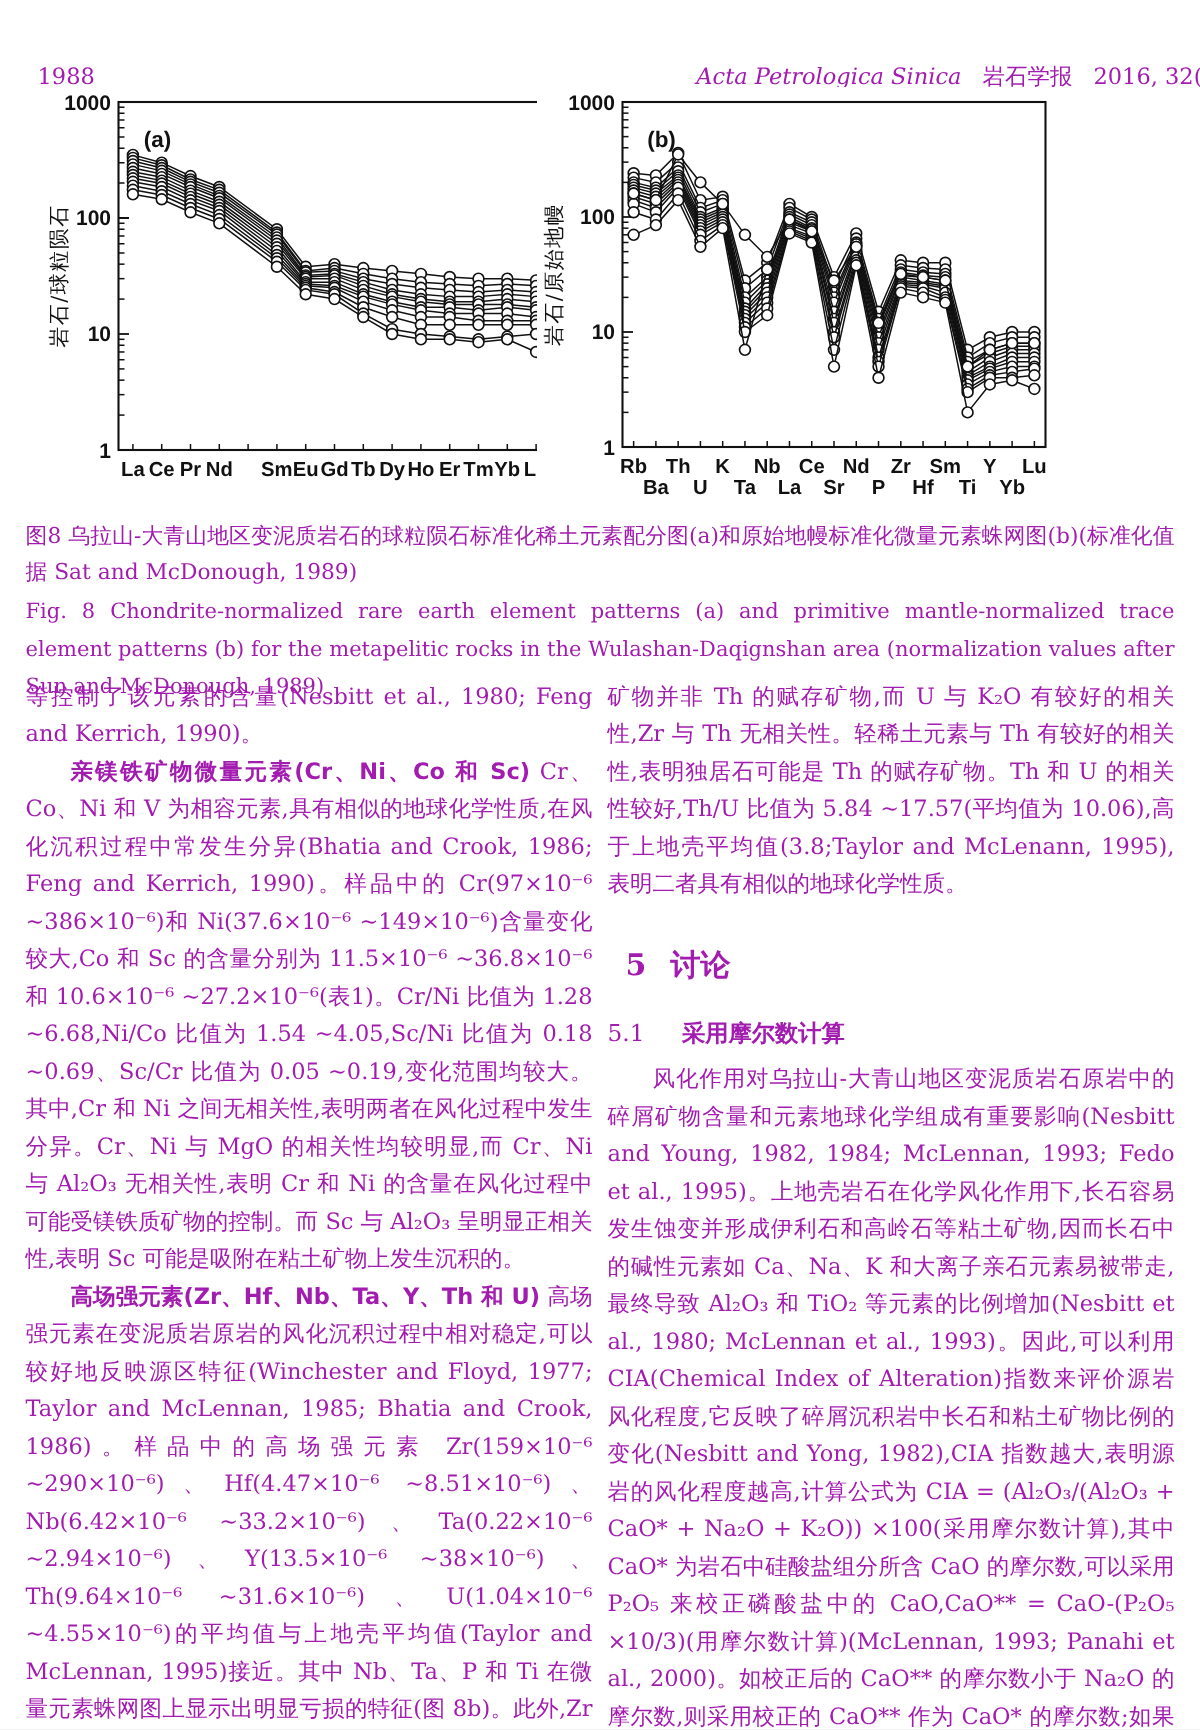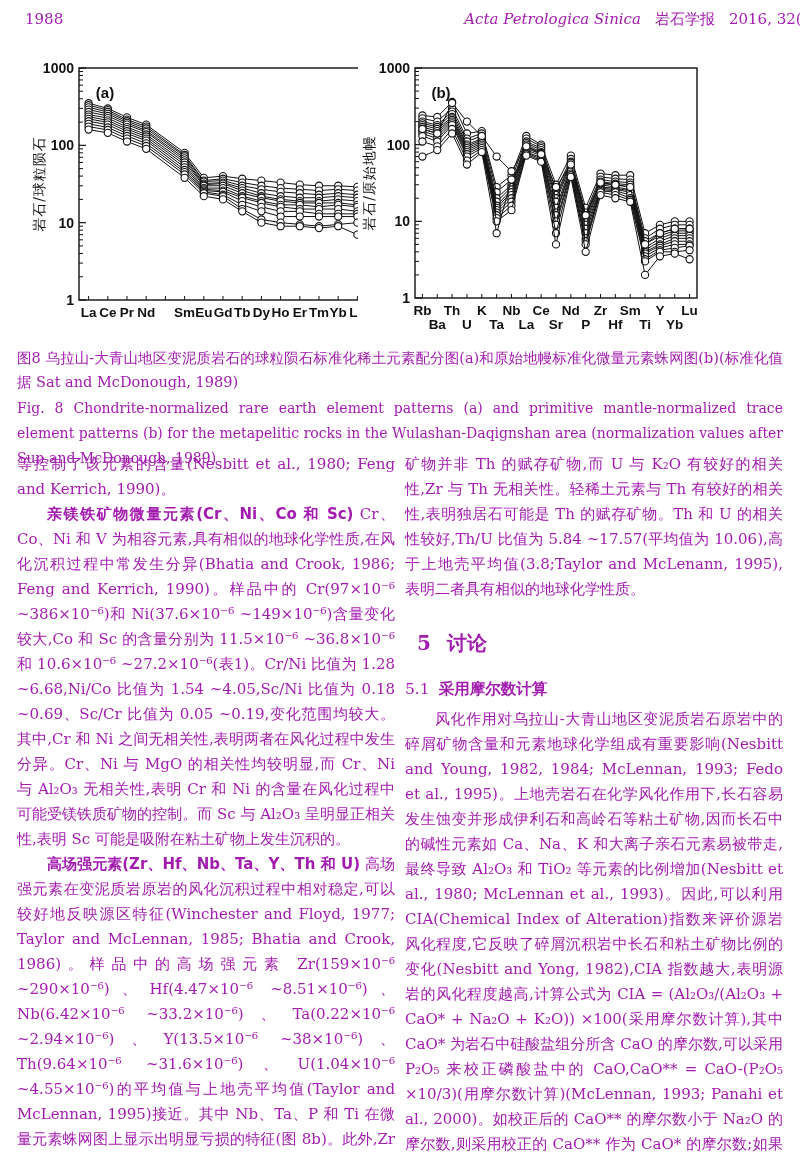--- a/index.html
+++ b/index.html
@@ -9,21 +9,21 @@
     font-family:"DejaVu Serif","Liberation Serif",serif;
     padding-left:32px;
   }
   
   #header{
     position:absolute;left:25px;right:15px;top:10px;height:22px;
     display:flex;justify-content:space-between;align-items:baseline;
     font-size:15px;
   }
   #header .jright{display:flex;gap:14px;align-items:baseline;}
-  #header .jen{font-style:italic;}
+  #header .jen{font-style:italic;margin-top:32px;}
   
   .chart-svg{position:absolute;background:#fff;}
   #chart-a{left:28px;top:58px;}
   #chart-b{left:358px;top:58px;}
   .tick-label{font-family:"Liberation Sans","DejaVu Sans",sans-serif;font-size:14px;font-weight:700;fill:#111;}
   .x-label{font-family:"Liberation Sans","DejaVu Sans",sans-serif;font-size:13.5px;font-weight:700;fill:#111;}
   .panel-label{font-family:"Liberation Sans","DejaVu Sans",sans-serif;font-size:15px;font-weight:600;fill:#111;}
   .y-title{font-family:"DejaVu Serif","Liberation Serif",serif;font-size:14px;fill:#111;letter-spacing:1px;}
   
   #caption{position:absolute;left:17px;top:346px;width:766px;}
@@ -38,21 +38,21 @@
   .lead{font-weight:700;font-family:"DejaVu Sans","Liberation Sans",sans-serif;}
   .sec-head{
     margin:27px 0 0 12px;font-size:20px;line-height:28px;font-weight:700;
     font-family:"DejaVu Sans","Liberation Sans",sans-serif;
   }
   .sec-head .num{font-family:"DejaVu Serif","Liberation Serif",serif;font-weight:700;margin-right:16px;}
   .sub-head{
     margin:21px 0 7px 0;font-size:15.5px;line-height:22px;font-weight:700;
     font-family:"DejaVu Sans","Liberation Sans",sans-serif;
   }
-  .sub-head .num{font-family:"DejaVu Serif","Liberation Serif",serif;font-weight:400;margin-right:9px;}
+  .sub-head .num{font-family:"DejaVu Serif","Liberation Serif",serif;font-weight:400;margin-right:25px;}
 </style>
 </head>
 <body>
 
 <div id="page">
 
   <div id="header">
     <span>1988</span>
     <span class="jright">
       <span class="jen">Acta Petrologica Sinica</span>

